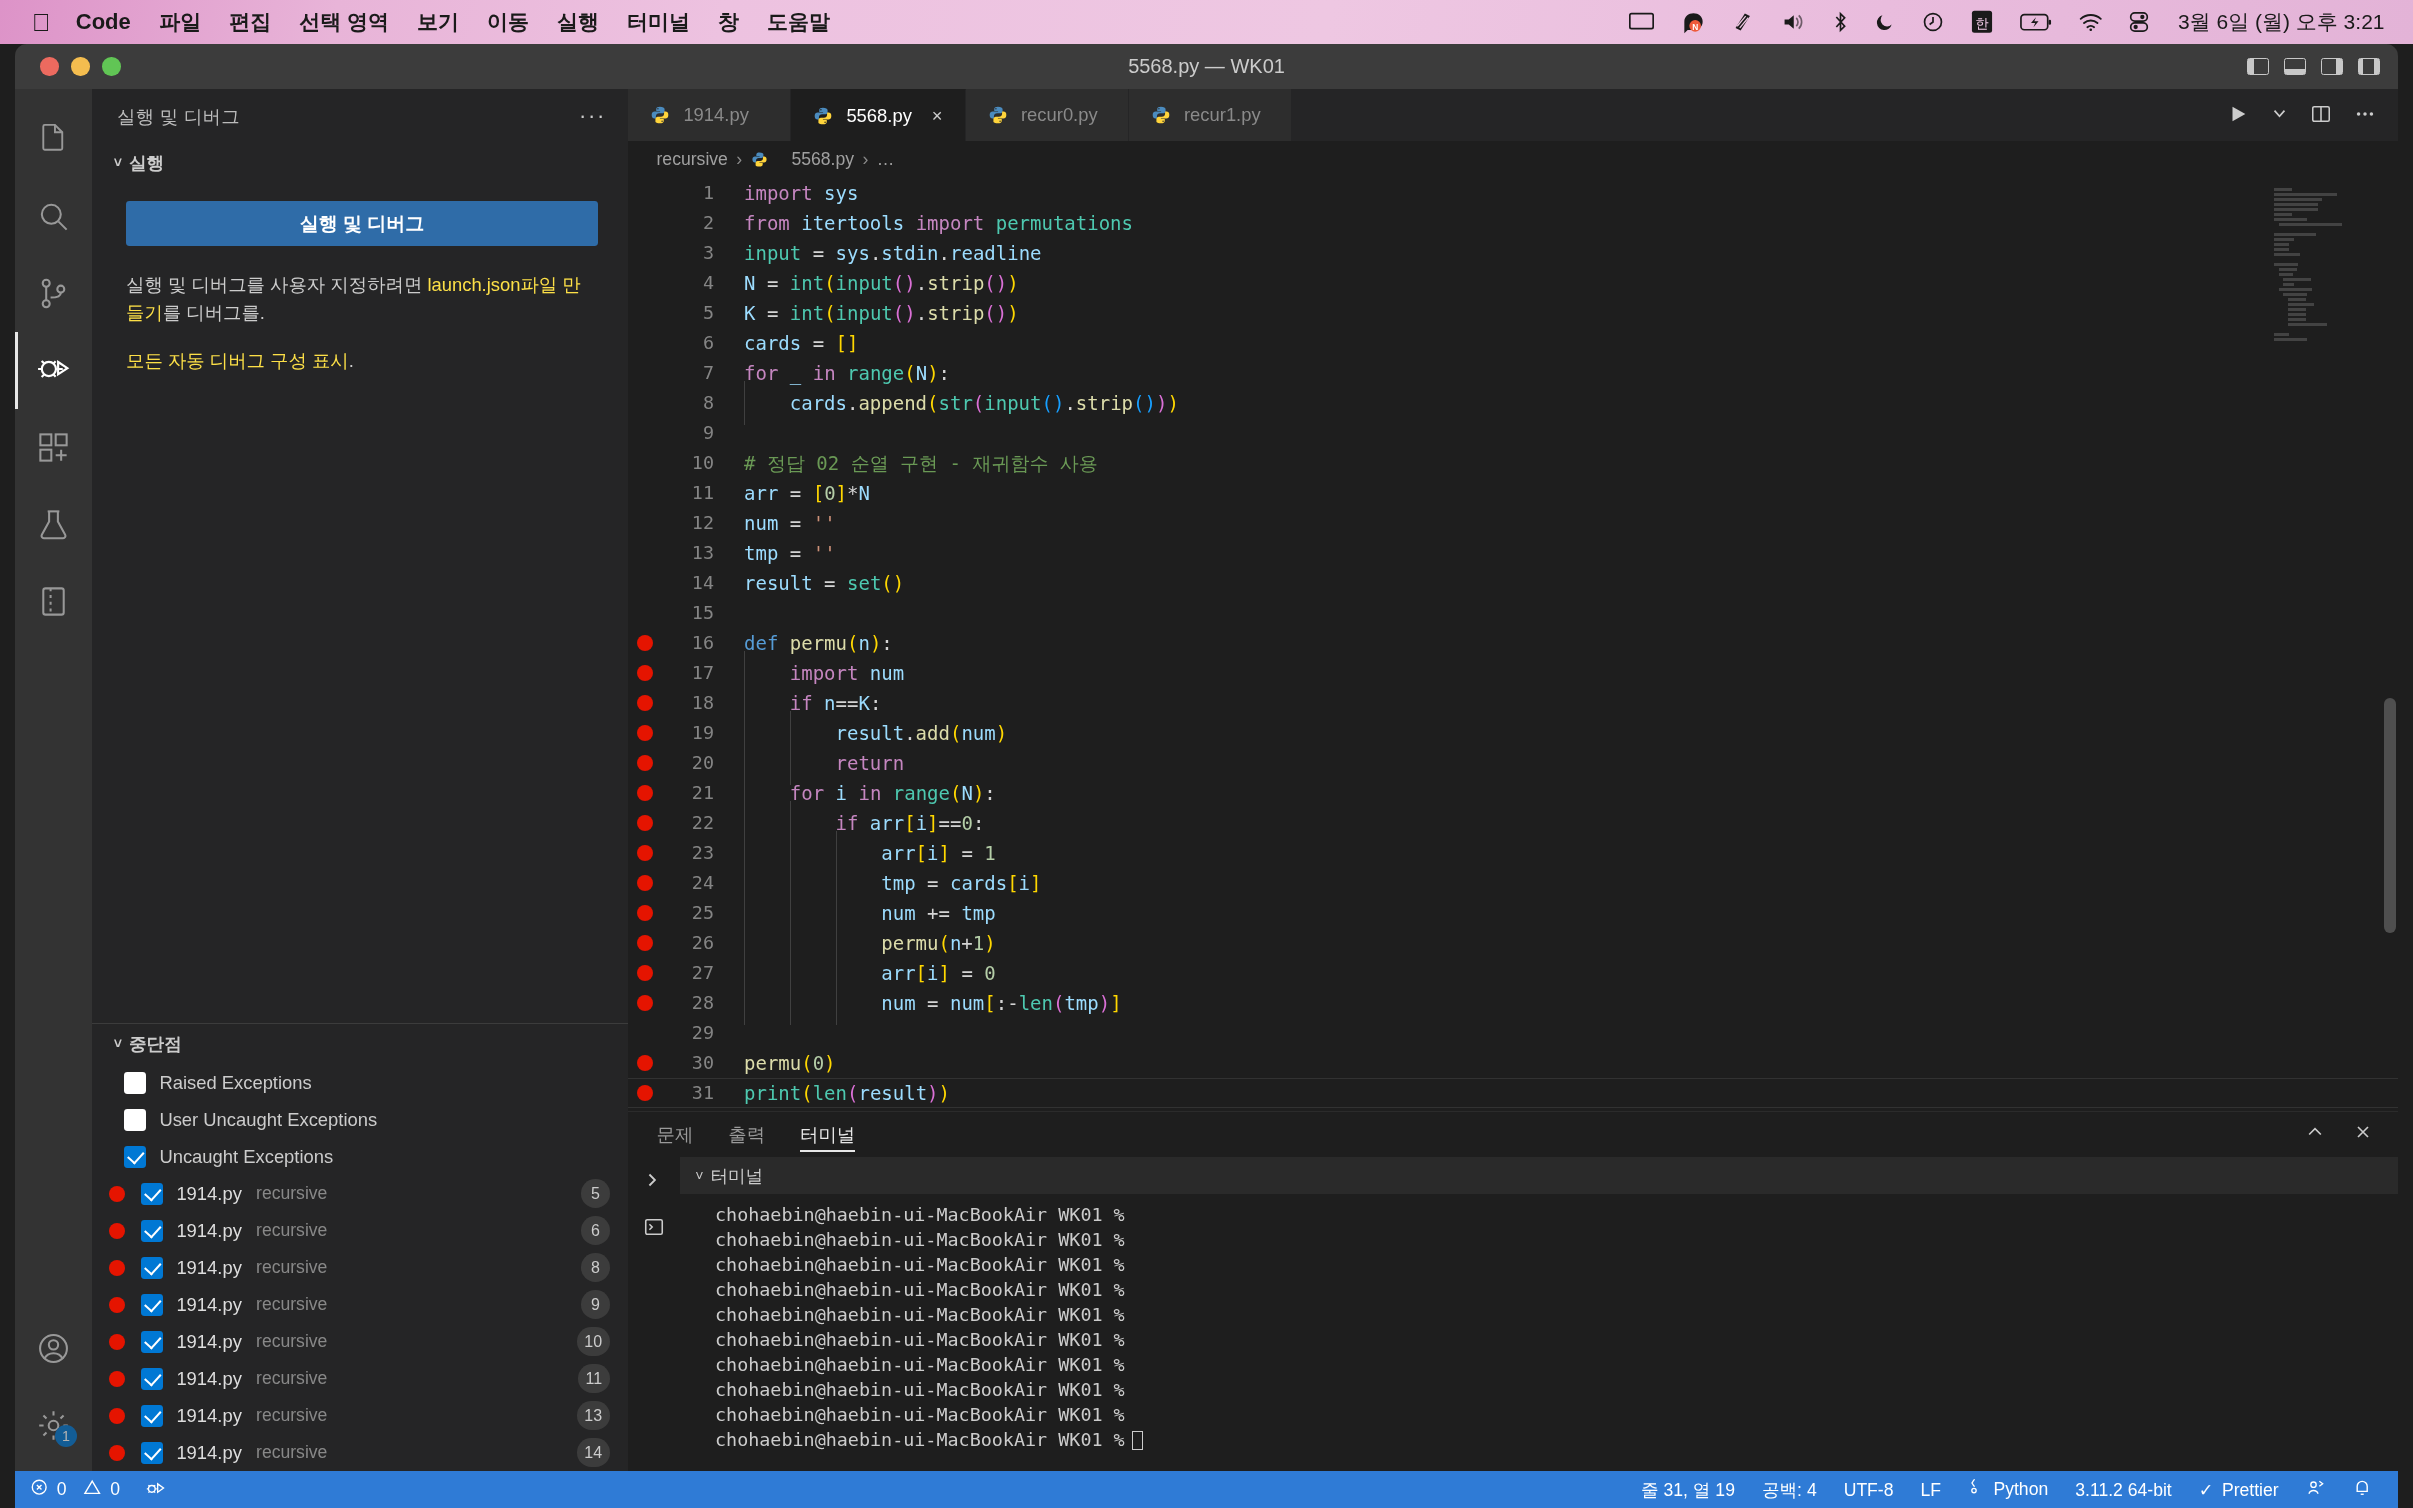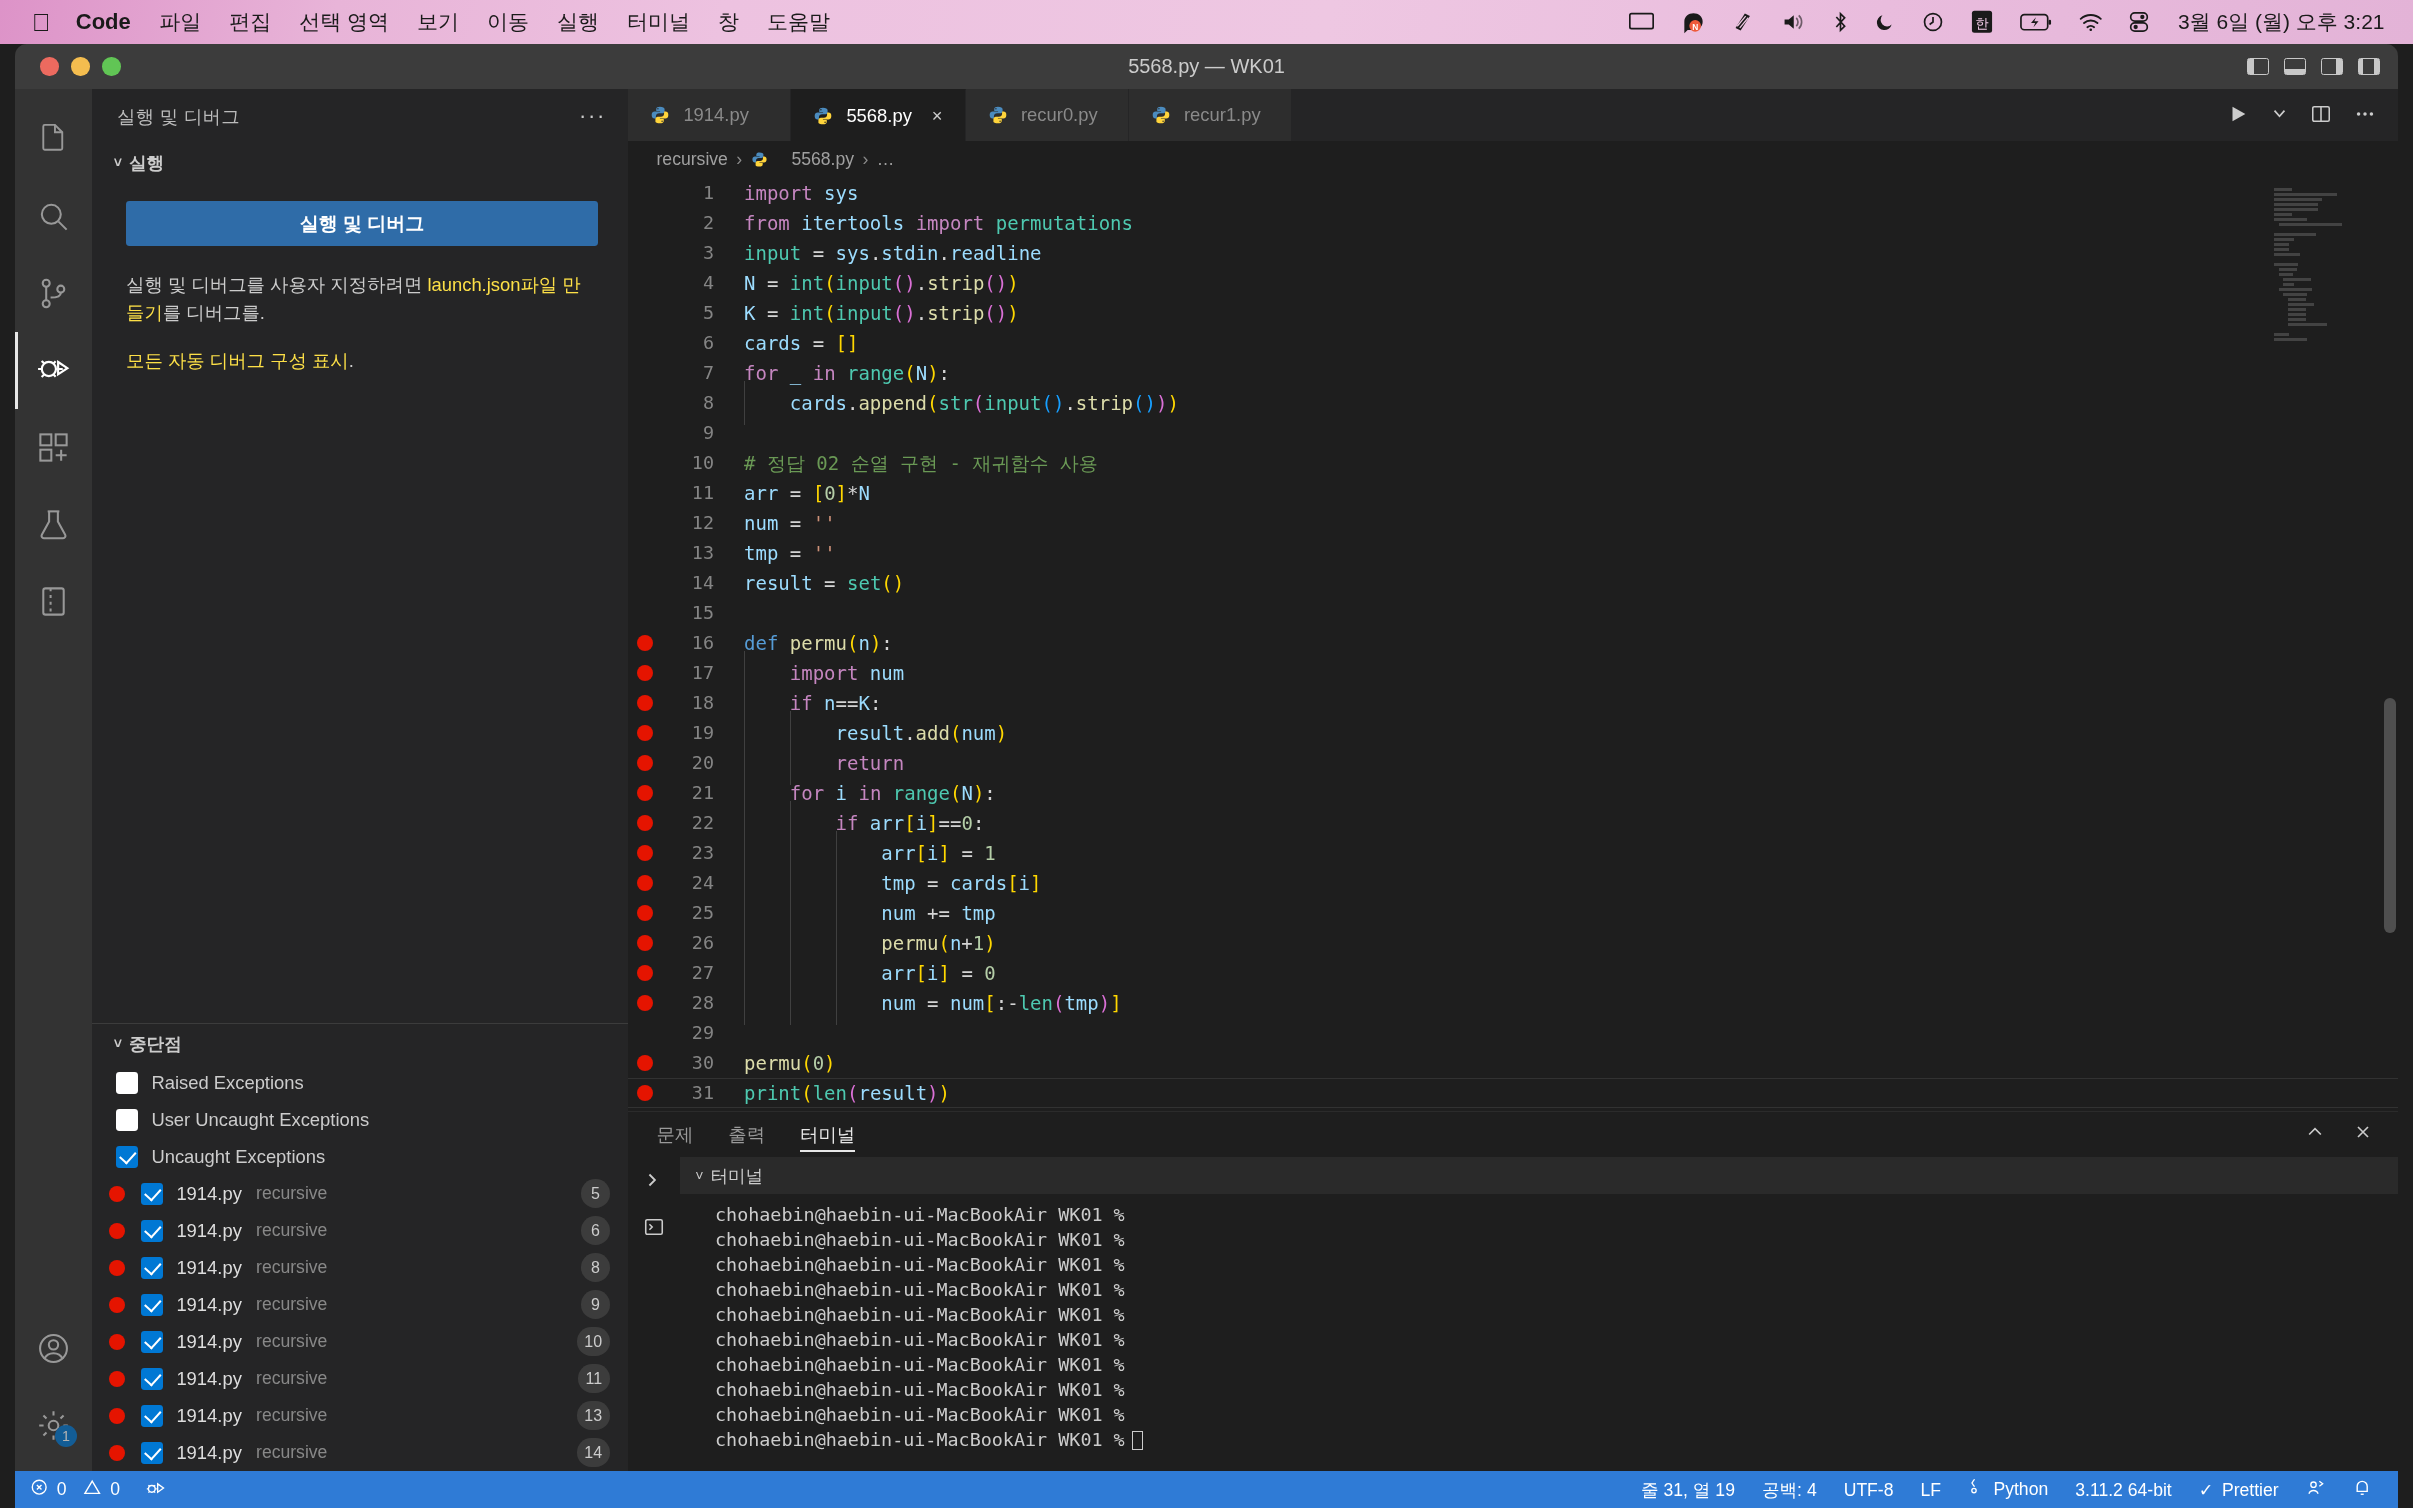--- a/index.html
+++ b/index.html
@@ -12,21 +12,21 @@
 
   
   #menubar {
     position:absolute; top:0; left:0; width:2413px; height:44px;
     background:linear-gradient(100deg,#dd93c8 0%,#e8b4d8 14%,#edc2e0 30%,#eec7e2 55%,#e9bcdd 78%,#e3b3d7 100%);
     display:flex; align-items:center; color:#1a1a1a;
     font-size:21px;
   }
   #menubar .apple { margin-left:32px; margin-right:25px; font-size:25px; line-height:1; }
   #menubar .appname { font-weight:bold; font-size:22px; margin-right:28.5px; }
-  #menubar .mi { margin-right:28px; white-space:nowrap; }
+  #menubar .mi { margin-right:28px; white-space:nowrap;font-weight:bold; }
   #menubar .right { margin-left:auto; display:flex; align-items:center; margin-right:28.5px; }
   #menubar .right .si { margin-left:27px; display:flex; align-items:center; font-size:20px; }
   .si svg { display:block; }
   .clockseg { margin-left:28.5px; font-size:21px; white-space:nowrap; }
 
   
   #window {
     position:absolute; top:44px; left:15px; width:2383px; height:1465px;
     background:#1e1e1e; border-radius:11.7px 11.7px 0 0; overflow:hidden;
   }
@@ -79,21 +79,21 @@
 
   .runbtn { margin:18.4px 30px 0 34px; background:#2f6ca8; color:#ffffff; height:45px;
             border-radius:3.4px; display:flex; align-items:center; justify-content:center;
             font-size:19px; font-weight:bold; }
   .sbtext { margin:25px 32px 0 34px; color:#cccccc; font-size:18.4px; line-height:1.5; }
   .lnk { color:#fde047;text-align:right; }
   .sbtext2 { margin:20px 32px 0 34px; font-size:18.4px; color:#4daafc; line-height:1.5; }
 
   #bpwrap { margin-top:auto; }
   .bpdivider { height:0.8px; background:#3c3c3c; }
-  .bp-opt { display:flex; align-items:center; height:37px; padding-left:24px; color:#cccccc; font-size:18.4px; }
+  .bp-opt { display:flex; align-items:center; height:37px; padding-left:32px; color:#cccccc; font-size:18.4px; }
   .cb { width:22px; height:22px; border-radius:3.4px; background:#ffffff; margin-right:13.4px;
         flex:0 0 22px; position:relative; }
   .cb.on { background:#0078d4; }
   .cb.on::after { content:""; position:absolute; left:6.7px; top:2.5px; width:7.5px; height:12.6px;
                   border:solid #fff; border-width:0 2.5px 2.5px 0; transform:rotate(42deg); }
   .bp-row { display:flex; align-items:center; height:37px; padding-left:17px; color:#cccccc; font-size:18.4px; }
   .bpdot { width:16px; height:16px; border-radius:50%; background:#e51400; margin-right:16px; flex:0 0 16px; }
   .bpfile { color:#dddddd; }
   .bppath { color:#888888; margin-left:14.2px; font-size:17.6px; }
   .bpbadge { margin-left:auto; margin-right:18.4px; background:#3c3c3c; color:#cccccc;

